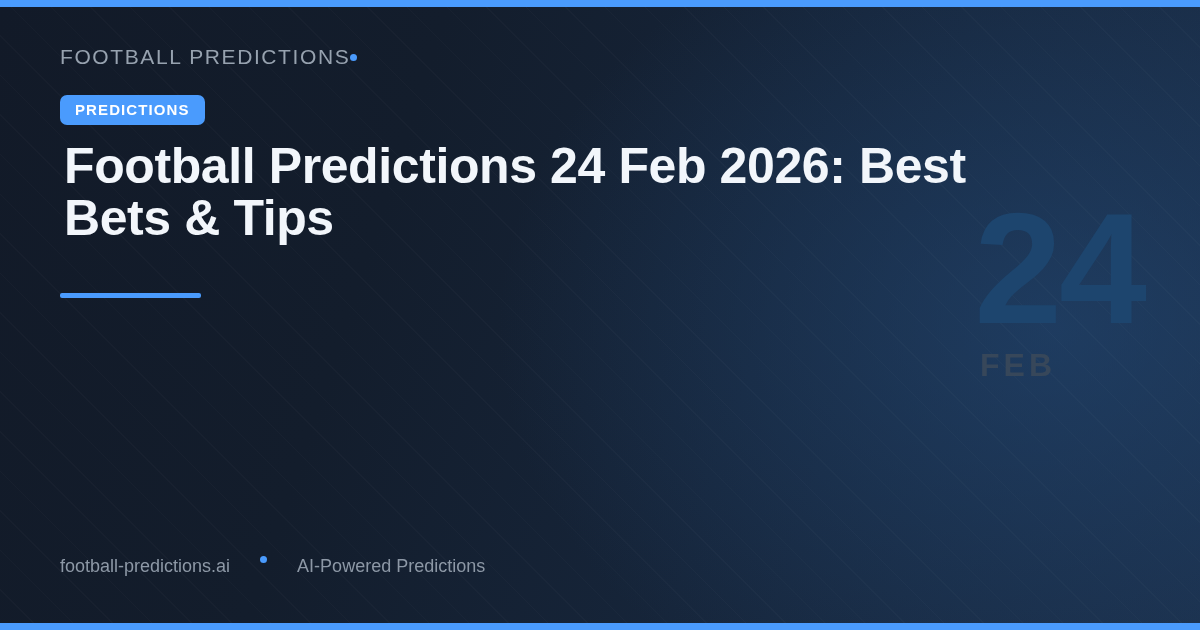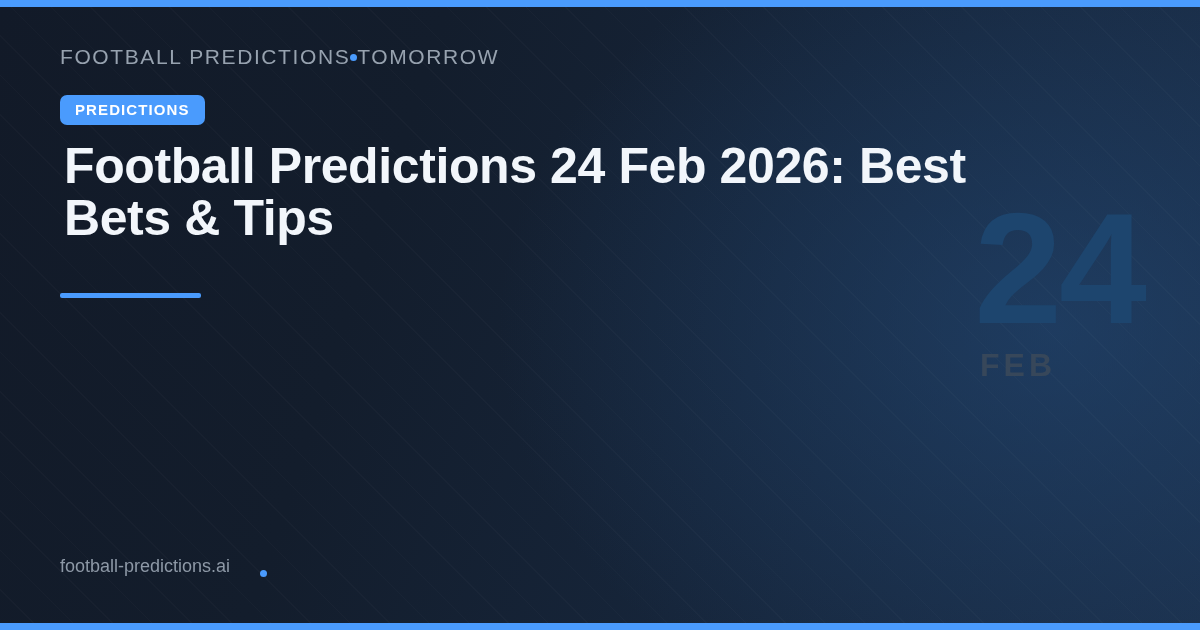--- a/index.html
+++ b/index.html
@@ -136,21 +136,21 @@
     height:5px;
     background:#4a9bfd;
     border-radius:2px;
   }
 
   .footer {
     position:absolute;
     left:0;
     top:556px;
     display:flex;
-    align-items:flex-end;
+    align-items:flex-start;
     gap:30px;
     font-size:18px;
     color:#8d98a6;
     white-space:nowrap;
   }
   .footer .dot { width:7px; height:7px; }
 </style>
 </head>
 <body>
 
@@ -164,28 +164,28 @@
   <div class="watermark">
     <span class="wm-day">24</span>
     <span class="wm-month">FEB</span>
   </div>
 
   <div class="content">
 
     <div class="eyebrow">
       <span>FOOTBALL PREDICTIONS</span>
       <span class="dot"></span>
-      <span>TOMORROW</span>
     </div>
 
     <div class="badge">PREDICTIONS</div>
 
     <h1 class="title">Football Predictions 24 Feb 2026: Best Bets &amp; Tips</h1>
 
     <div class="accent-rule"></div>
 
     <div class="footer">
       <span>football-predictions.ai</span>
       <span class="dot"></span>
+      <span>AI-Powered Predictions</span>
     </div>
 
   </div>
 </div>
 
 </body></html>

